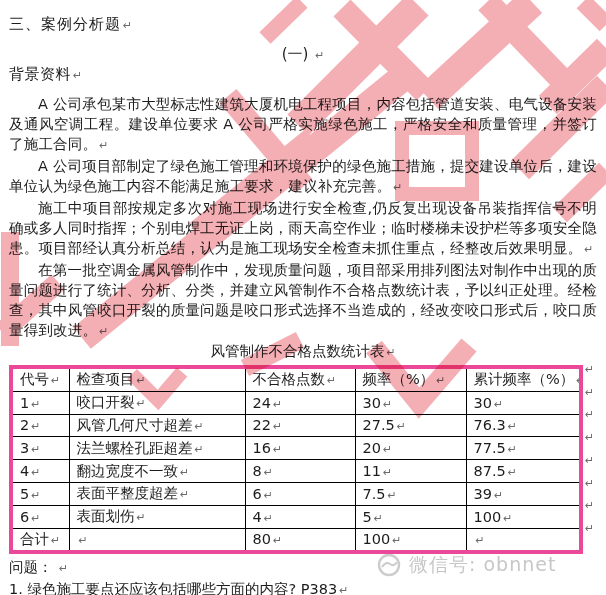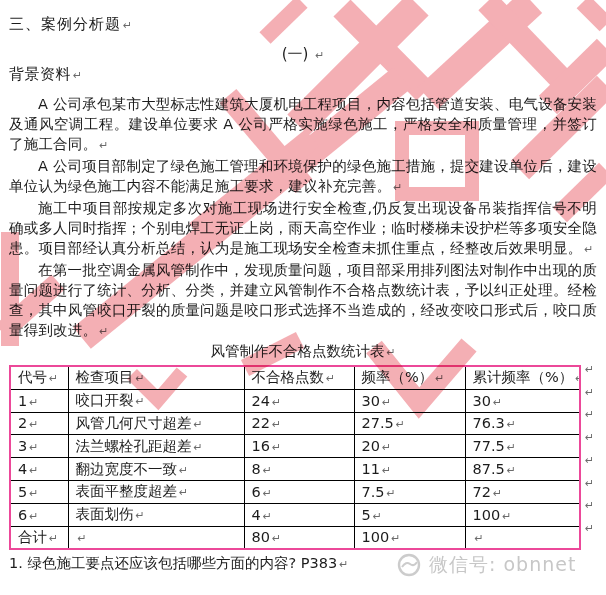--- a/index.html
+++ b/index.html
@@ -24,21 +24,21 @@
   .pmark{
     color:#6b6b6b;font-size:11px;margin-left:2px;
     font-family:"DejaVu Sans",sans-serif;letter-spacing:0;
   }
   .tbl-title{font-size:14.5px;line-height:18px;text-align:center;}
   table.defects{
     border-collapse:collapse;
     margin-top:3px;
     width:570px;
     table-layout:fixed;
-    border:2px solid #ec4899;
+    border:4px solid #ec4899;
   }
   table.defects td,table.defects th{
     border:1px solid #000;
     font-size:14.5px;font-weight:normal;
     text-align:left;vertical-align:middle;
     padding:0 0 0 7px;height:21.8px;
     overflow:hidden;white-space:nowrap;
   }
   .row-marks{
     position:absolute;left:583px;top:358px;height:182px;
@@ -49,21 +49,21 @@
   .q-label{font-size:14.5px;line-height:20px;}
   .q-line{font-size:14.5px;line-height:20px;}
   
   .red-wm{
     position:absolute;inset:0;z-index:3;
     mix-blend-mode:multiply;
     pointer-events:none;
   }
   
   .wechat-wm{
-    position:absolute;left:396px;top:552px;z-index:1;
+    position:absolute;left:376px;top:552px;z-index:1;
     display:flex;align-items:center;gap:7px;
     pointer-events:none;
   }
   .wechat-text{
     font-size:19px;letter-spacing:1px;
     color:#c7c7c7;white-space:nowrap;
   }
 </style>
 </head>
 <body>
@@ -137,40 +137,41 @@
         <td><span>翻边宽度不一致</span><span class="pmark">↵</span></td>
         <td><span>8</span><span class="pmark">↵</span></td>
         <td><span>11</span><span class="pmark">↵</span></td>
         <td><span>87.5</span><span class="pmark">↵</span></td>
       </tr>
       <tr>
         <td><span>5</span><span class="pmark">↵</span></td>
         <td><span>表面平整度超差</span><span class="pmark">↵</span></td>
         <td><span>6</span><span class="pmark">↵</span></td>
         <td><span>7.5</span><span class="pmark">↵</span></td>
-        <td><span>72</span><span class="pmark">↵</span></td>
+        <td><span>39</span><span class="pmark">↵</span></td>
       </tr>
       <tr>
         <td><span>6</span><span class="pmark">↵</span></td>
         <td><span>表面划伤</span><span class="pmark">↵</span></td>
         <td><span>4</span><span class="pmark">↵</span></td>
         <td><span>5</span><span class="pmark">↵</span></td>
         <td><span>100</span><span class="pmark">↵</span></td>
       </tr>
       <tr>
         <td><span>合计</span><span class="pmark">↵</span></td>
         <td><span></span><span class="pmark">↵</span></td>
         <td><span>80</span><span class="pmark">↵</span></td>
         <td><span>100</span><span class="pmark">↵</span></td>
         <td><span></span><span class="pmark">↵</span></td>
       </tr>
     </tbody>
       </table>
 
     <div class="questions">
+      <div class="q-label"><span>问题：</span> <span class="pmark">↵</span></div>
       <div class="q-line"><span>1. 绿色施工要点还应该包括哪些方面的内容? P383</span><span class="pmark">↵</span></div>
 
     </div>
   </div>
 
   <div class="row-marks">
     <span class="pmark">↵</span>
     <span class="pmark">↵</span>
     <span class="pmark">↵</span>
     <span class="pmark">↵</span>

